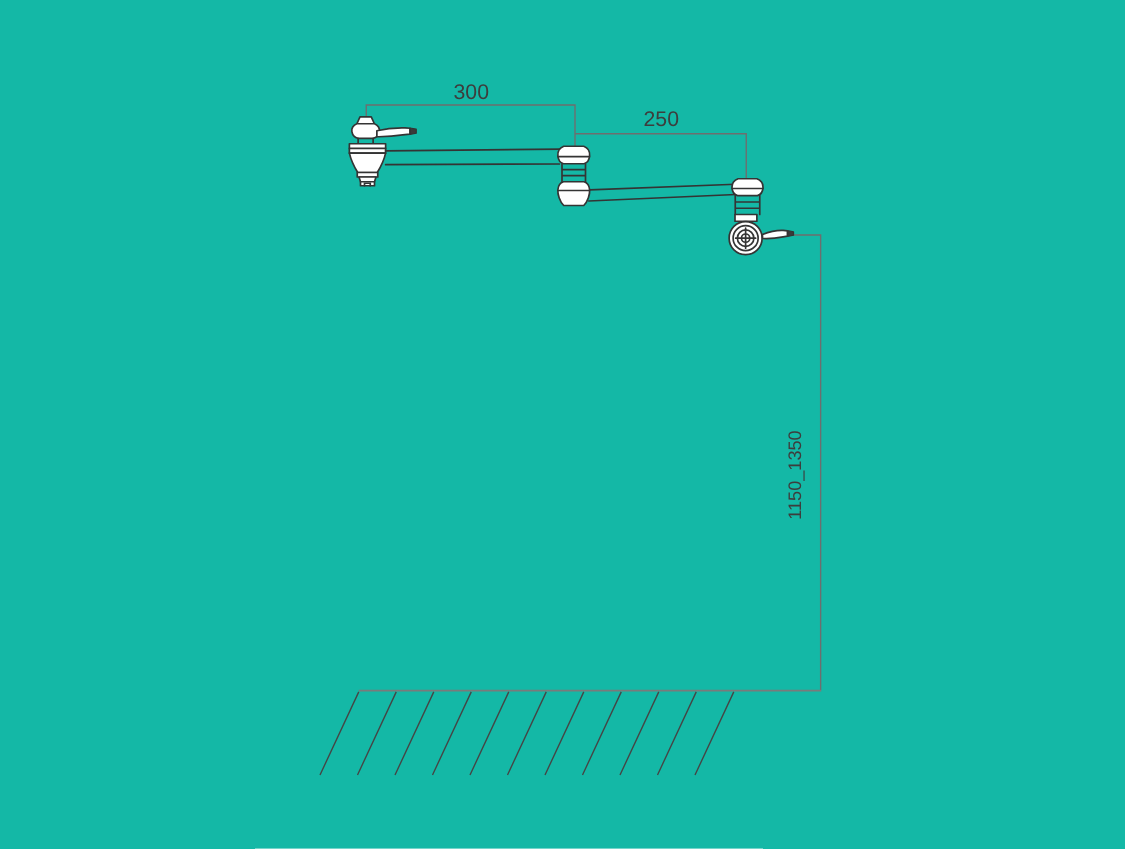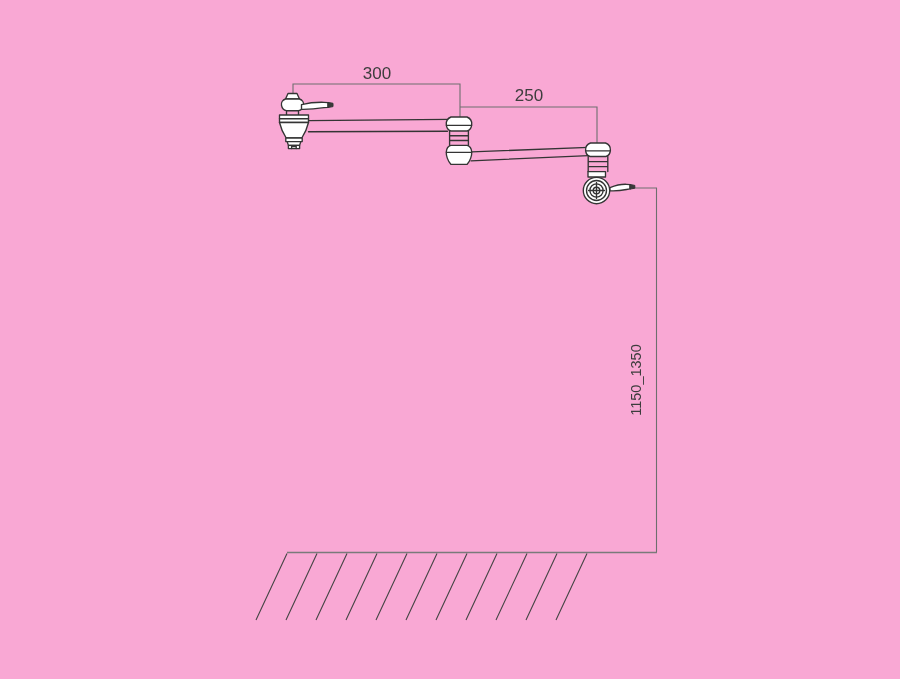--- a/index.html
+++ b/index.html
@@ -8,21 +8,21 @@
     background: #ffffff;
     width: 900px;
     height: 679px;
     overflow: hidden;
     font-family: "Liberation Sans", sans-serif;
   }
   .stage {
     position: relative;
     width: 900px;
     height: 679px;
-    background: #f9a8d4;
+    background: #14b8a6;
   }
   svg { display: block; }
   .dim-line {
     fill: none;
     stroke: #6e6e6e;
     stroke-width: 1.1;
   }
   .ground-line {
     fill: none;
     stroke: #7a7a7a;

